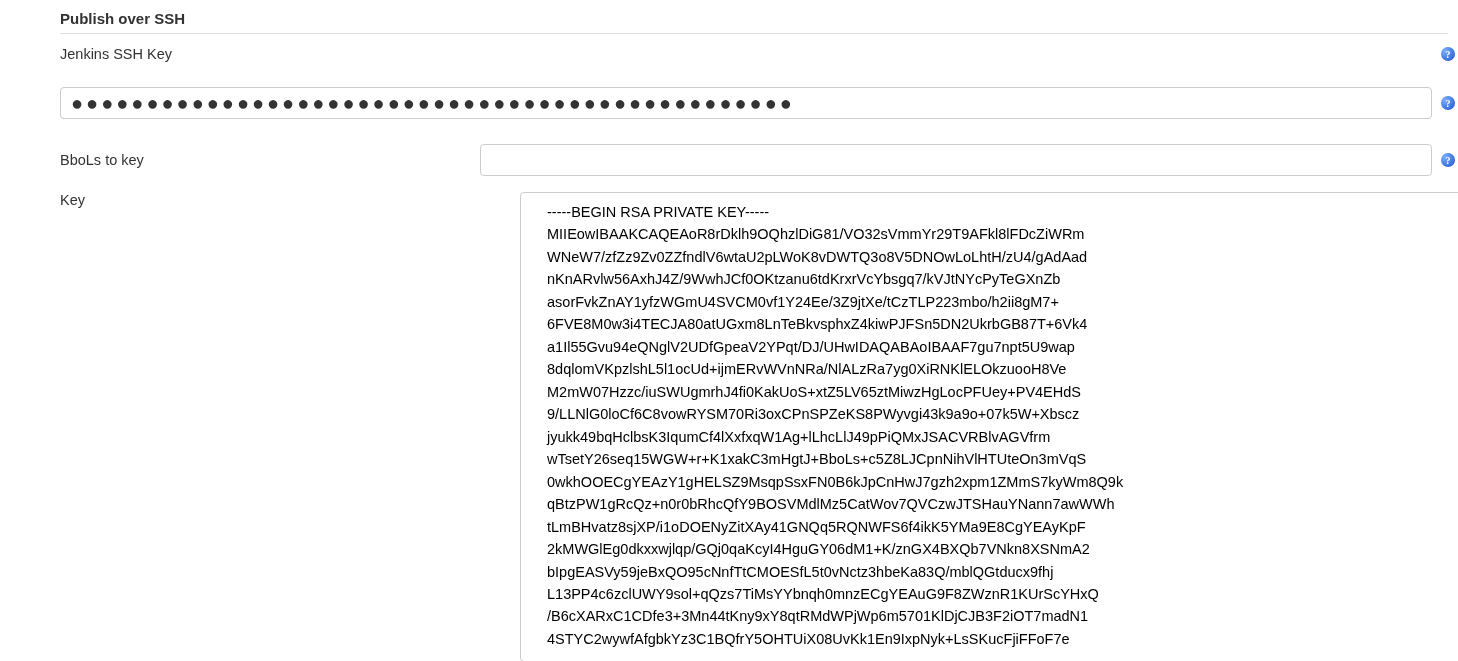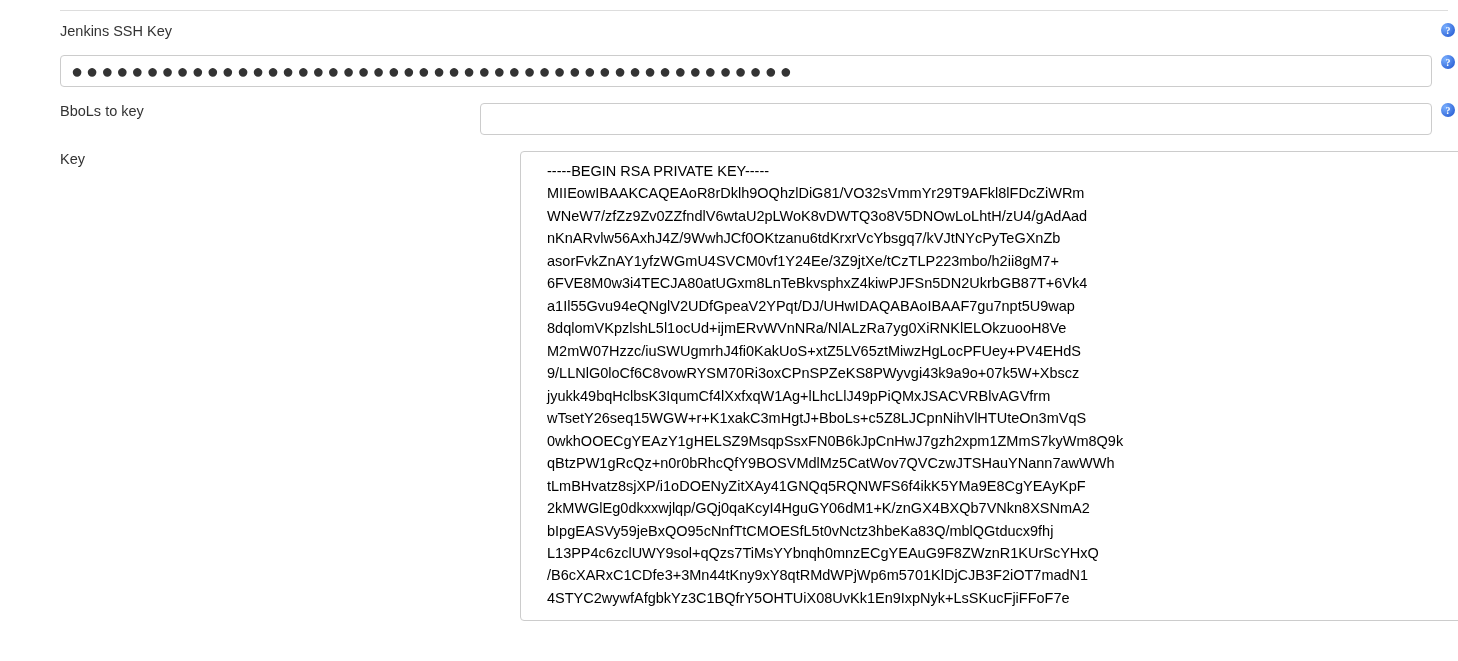--- a/index.html
+++ b/index.html
@@ -19,21 +19,21 @@
     .hr {
       border: none;
       border-top: 1px solid #ddd;
       margin: 0 10px 10px 60px;
     }
     .row {
       display: flex;
       align-items: flex-start;
       padding: 2px 0 14px 60px;
     }
-    .row.center { align-items: flex-start; }
+    .row.center { align-items: center; margin-top: 9px; }
     .label-col {
       width: 420px;
       flex-shrink: 0;
       font-size: 14.5px;
       padding-top: 0px;
     }
     .field-col {
       flex: 1;
       padding-right: 8px;
       position: relative;
@@ -95,20 +95,21 @@
       align-items: center;
       justify-content: center;
       cursor: pointer;
       font-family: Georgia, serif;
     }
   </style>
 </head>
 <body>
 
 <div class="container">
+  <div class="section-title">Publish over SSH</div>
   <hr class="hr">
 
   <div class="row center">
     <div class="label-col">Jenkins SSH Key</div>
     <div class="field-col"></div>
     <div class="help-col">
       <div class="help-icon">?</div>
     </div>
   </div>
 

